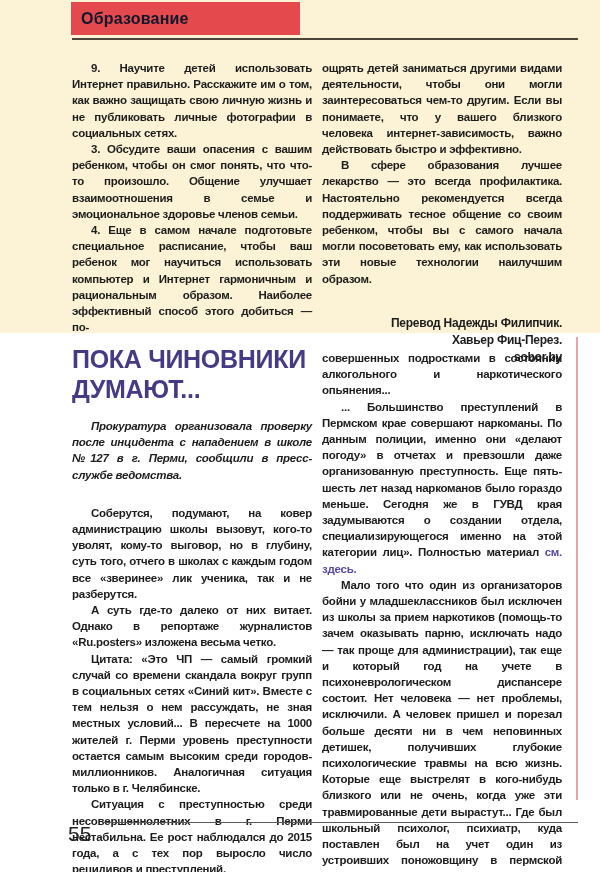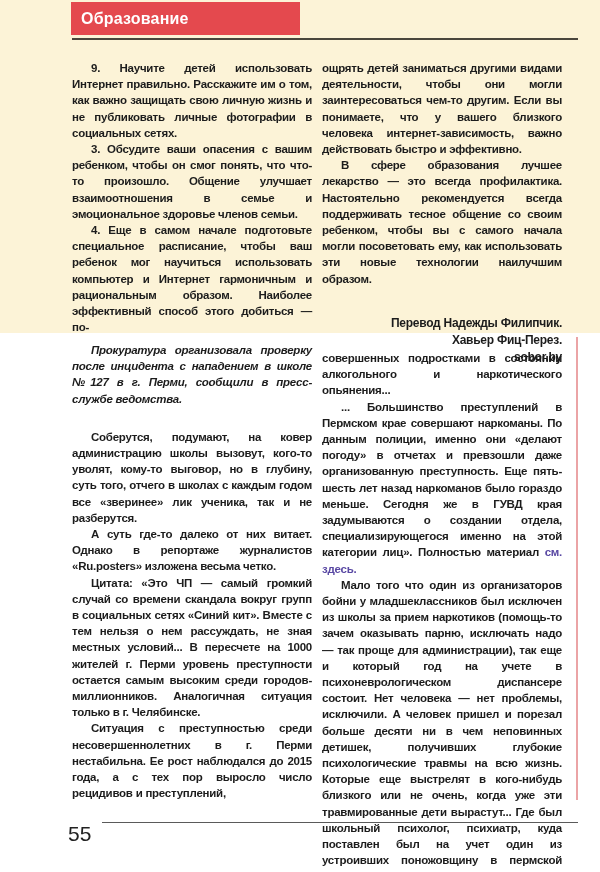--- a/index.html
+++ b/index.html
@@ -6,21 +6,21 @@
   .page{
     position:relative;width:600px;height:872px;overflow:hidden;
     background:#ffffff;font-family:"Liberation Sans",sans-serif;
   }
   
   .cream-block{position:absolute;left:0;top:0;width:600px;height:333px;background:#fcf3d7;}
   .banner{
     position:absolute;left:71px;top:2px;width:229px;height:33px;background:#e4494e;
     display:flex;align-items:center;padding-left:10px;box-sizing:border-box;
   }
-  .banner-label{color:#ffffff;font-size:16px;font-weight:bold;letter-spacing:0.2px;}
+  .banner-label{color:#0f172a;font-size:16px;font-weight:bold;letter-spacing:0.2px;}
   .top-rule{position:absolute;left:72px;top:38px;width:506px;height:2px;background:#4a463c;}
   
   .body-col{position:absolute;width:240px;color:#1c1c1c;font-size:11.5px;line-height:16.2px;
     font-weight:bold;text-align:justify;letter-spacing:-0.25px;}
   .body-col p{margin:0;text-indent:19px;}
   .body-col p.cont{text-indent:0;}
   .tcol-left{left:72px;top:60px;}
   .tcol-right{left:322px;top:60px;}
   .byline{margin-top:28px;text-align:right;font-size:12px;line-height:17px;}
   .byline p{text-indent:0;text-align:right;}
@@ -67,20 +67,24 @@
     <p class="cont">ощрять детей заниматься другими видами деятельности, чтобы они могли заинтересоваться чем-то другим. Если вы понимаете, что у вашего близкого человека интернет-зависимость, важно действовать быстро и эффективно.</p>
     <p>В сфере образования лучшее лекарство — это всегда профилактика. Настоятельно рекомендуется всегда поддерживать тесное общение со своим ребенком, чтобы вы с самого начала могли посоветовать ему, как использовать эти новые технологии наилучшим образом.</p>
     <div class="byline">
       <p>Перевод Надежды Филипчик.</p>
       <p>Хавьер Фиц-Перез.</p>
       <p>sobor.by</p>
     </div>
   </div>
 
   <div class="body-col bcol-left">
+    <h1 class="headline">
+      <span>ПОКА ЧИНОВНИКИ</span><br>
+      <span>ДУМАЮТ...</span>
+    </h1>
     <p class="lead">Прокуратура организовала проверку после инцидента с нападением в школе №127 в г. Перми, сообщили в пресс-службе ведомства.</p>
     <p>Соберутся, подумают, на ковер администрацию школы вызовут, кого-то уволят, кому-то выговор, но в глубину, суть того, отчего в школах с каждым годом все «зверинее» лик ученика, так и не разберутся.</p>
     <p>А суть где-то далеко от них витает. Однако в репортаже журналистов «Ru.posters» изложена весьма четко.</p>
     <p>Цитата: «Это ЧП — самый громкий случай со времени скандала вокруг групп в социальных сетях «Синий кит». Вместе с тем нельзя о нем рассуждать, не зная местных условий... В пересчете на 1000 жителей г. Перми уровень преступности остается самым высоким среди городов-миллионников. Аналогичная ситуация только в г. Челябинске.</p>
     <p>Ситуация с преступностью среди несовершеннолетних в г. Перми нестабильна. Ее рост наблюдался до 2015 года, а с тех пор выросло число рецидивов и преступлений,</p>
   </div>
 
   <div class="body-col bcol-right">
     <p class="cont">совершенных подростками в состоянии алкогольного и наркотического опьянения...</p>
     <p><span>... Большинство преступлений в Пермском крае совершают наркоманы. По данным полиции, именно они «делают погоду» в отчетах и превзошли даже организованную преступность. Еще пять-шесть лет назад наркоманов было гораздо меньше. Сегодня же в ГУВД края задумываются о создании отдела, специализирующегося именно на этой категории лиц». Полностью материал</span> <a class="see-link">см. здесь.</a></p>

